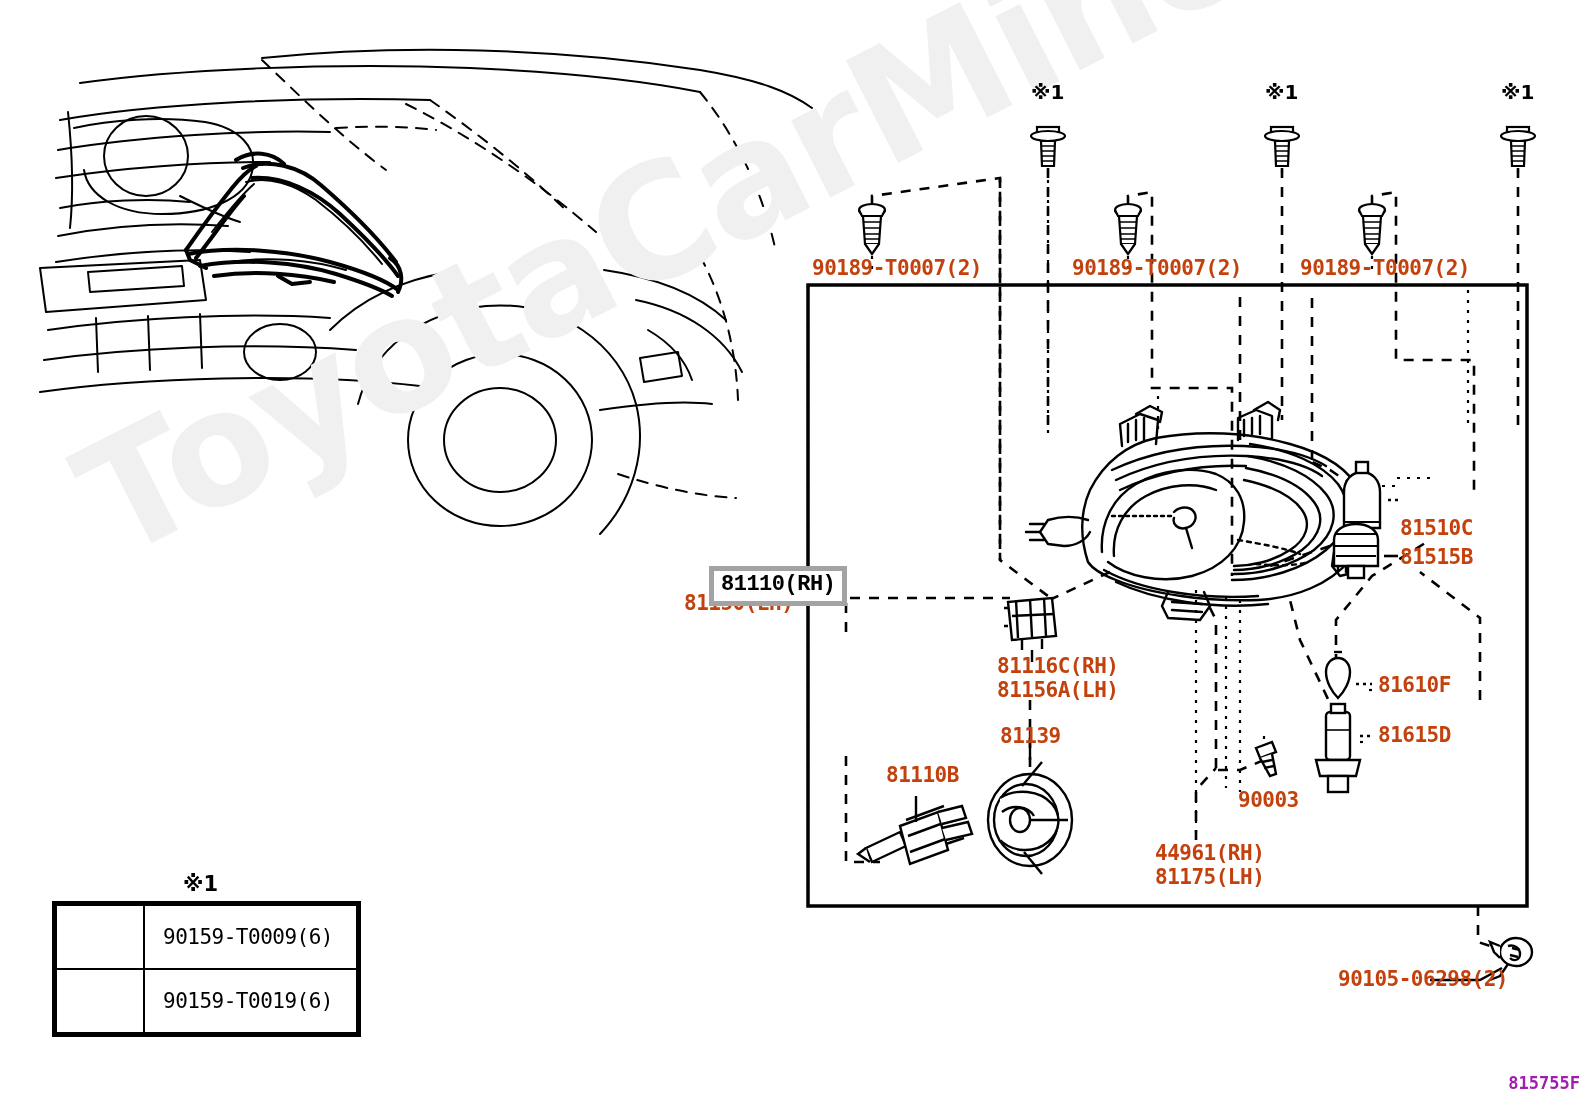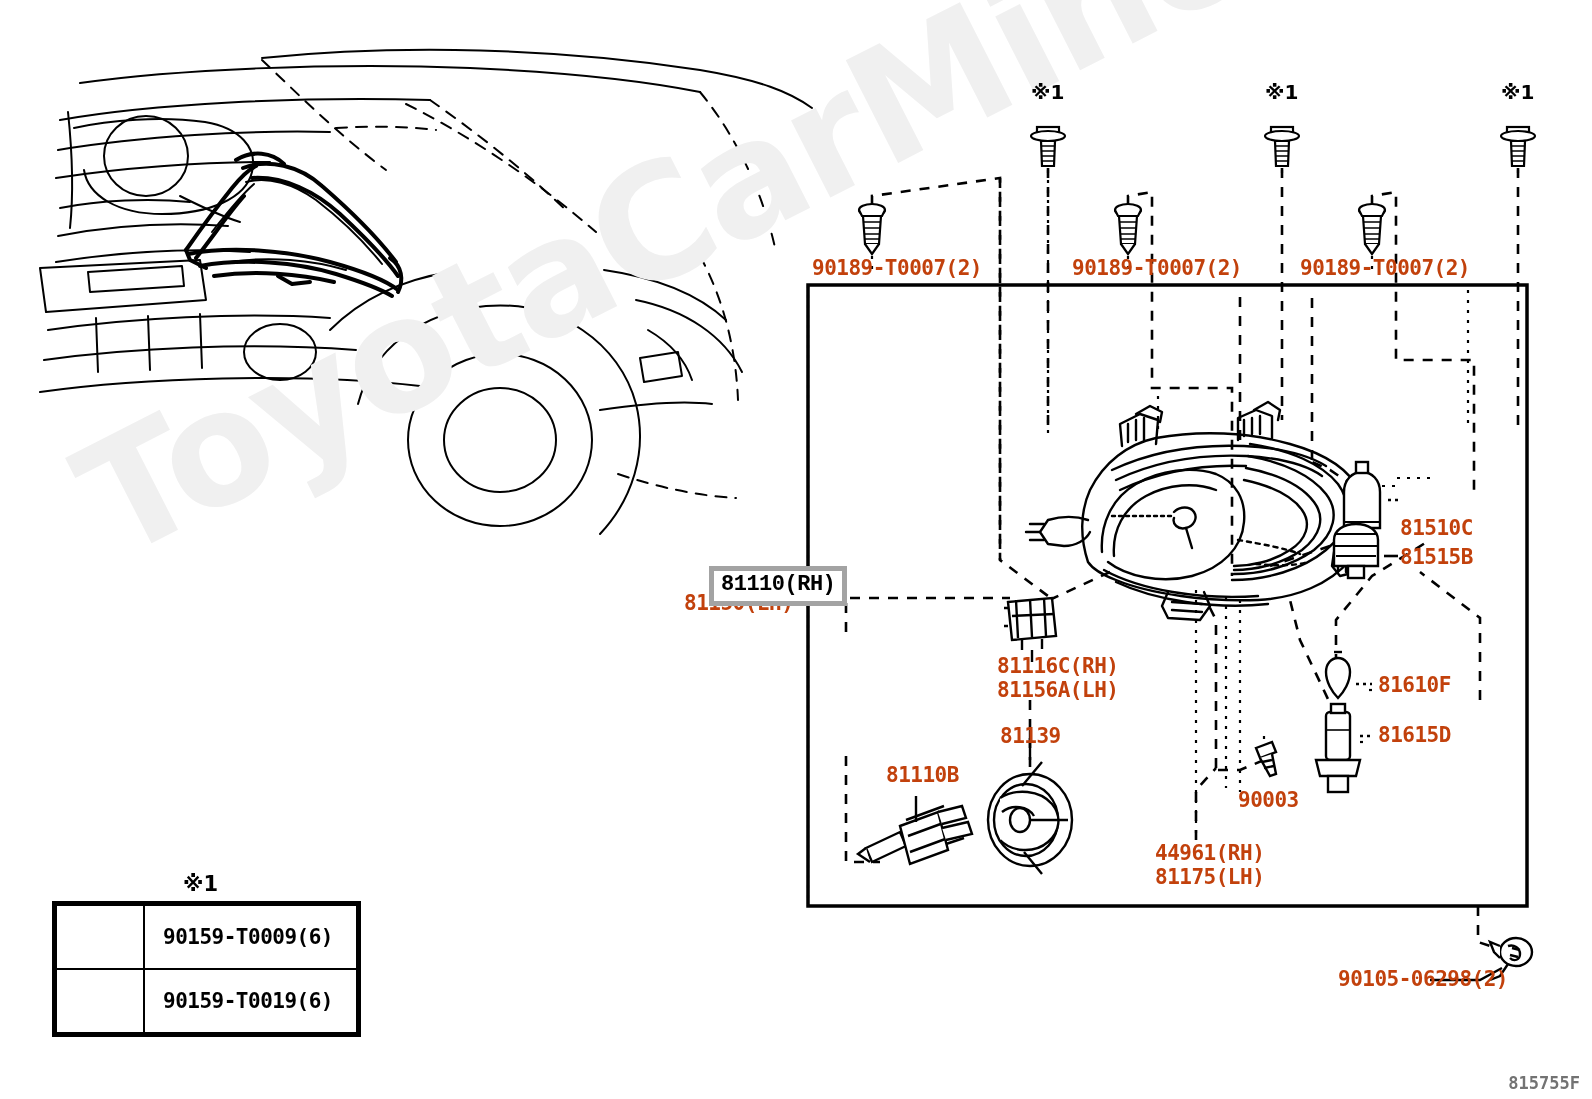--- a/index.html
+++ b/index.html
@@ -31,37 +31,37 @@
   .lbl-under{z-index:4;}
   .legend{
     position:absolute;left:52px;top:901px;width:303px;
     border:3px solid #000;border-collapse:collapse;z-index:5;background:#fff;
   }
   .legend table{border-collapse:collapse;width:100%;}
   .legend td{border:2px solid #000;padding:0;vertical-align:middle;}
   .legend td.pic{width:86px;height:62px;text-align:center;}
   .legend td.num{
     font-family:"DejaVu Sans Mono","Liberation Mono",monospace;
-    font-size:21px;font-weight:700;letter-spacing:-0.5px;
+    font-size:21px;font-weight:400;letter-spacing:-0.5px;
     padding-left:18px;height:62px;
   }
   .legend-star{
     position:absolute;left:183px;top:872px;
     font-size:21px;font-weight:700;z-index:5;
     font-family:"DejaVu Sans","Liberation Sans",sans-serif;
   }
   .star{
     position:absolute;font-size:20px;font-weight:700;
     font-family:"DejaVu Sans","Liberation Sans",sans-serif;
     z-index:5;white-space:pre;
   }
   .diagid{
     position:absolute;right:12px;bottom:6px;
     font-family:"DejaVu Sans Mono","Liberation Mono",monospace;
-    font-size:17px;font-weight:700;letter-spacing:0px;color:#737373;
+    font-size:17px;font-weight:700;letter-spacing:0px;color:#a21caf;
     z-index:5;
   }
   .wm{
     position:absolute;left:0;top:0;width:1592px;height:1099px;
     pointer-events:none;z-index:2;
   }
   .wm span{
     position:absolute;left:50px;top:430px;
     font-family:"DejaVu Sans","Liberation Sans",sans-serif;
     font-size:158px;font-weight:700;color:#f0f0f0;

